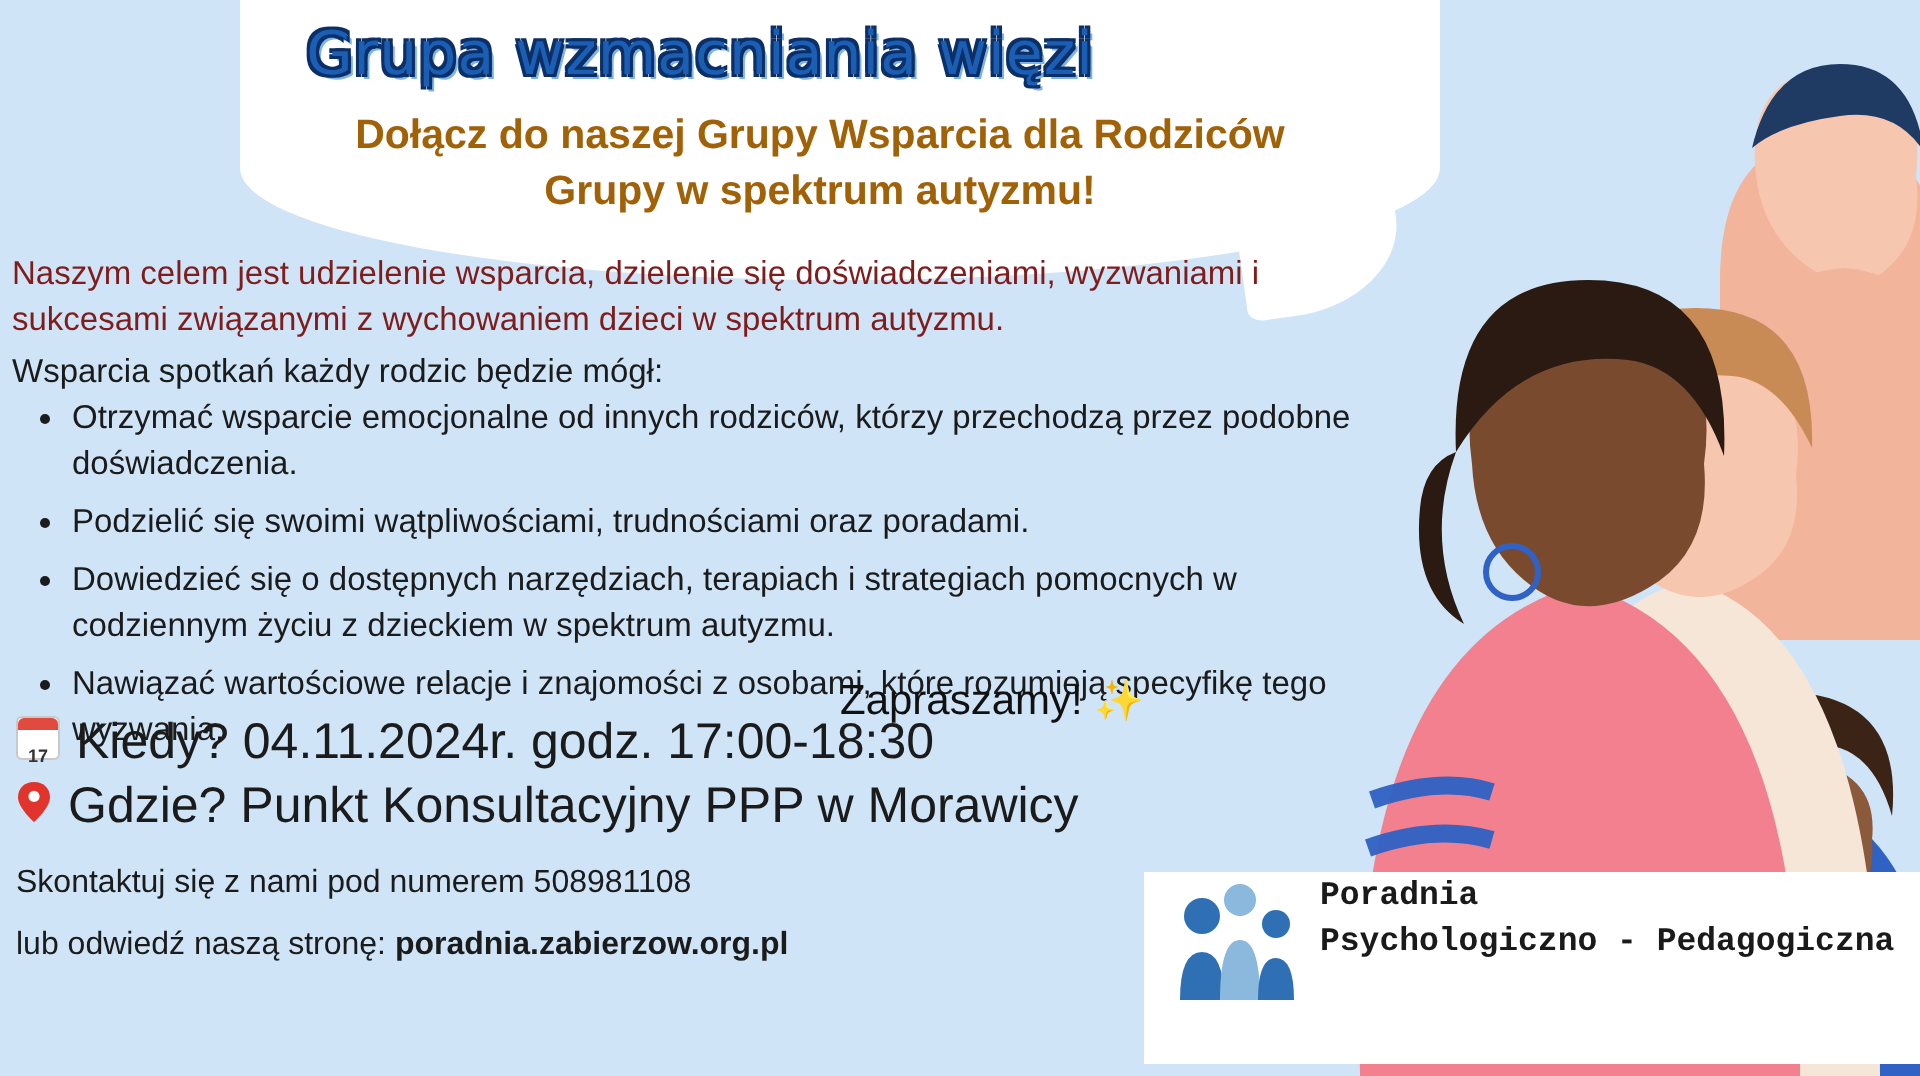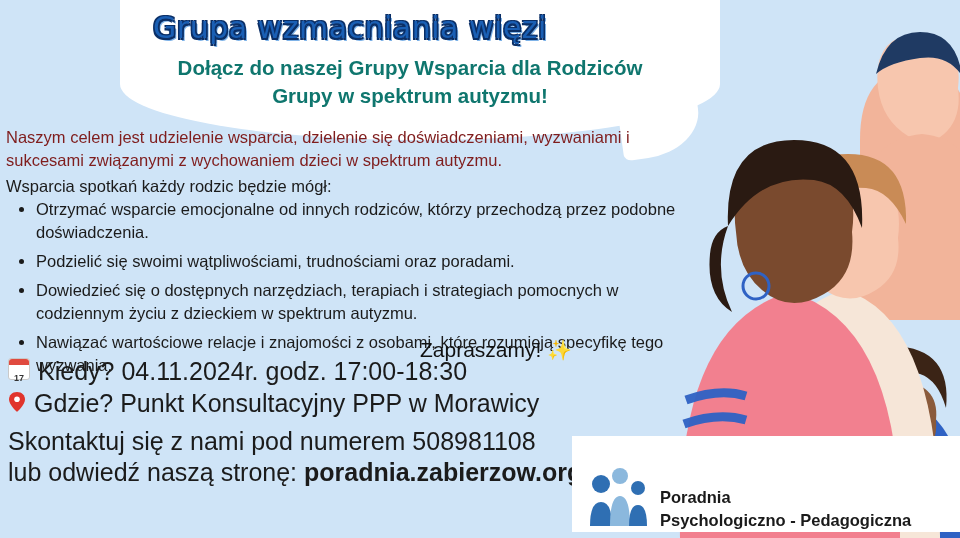--- a/index.html
+++ b/index.html
@@ -70,21 +70,21 @@
   }
   .subtitle {
     position: absolute;
     left: 100px;
     top: 54px;
     width: 620px;
     text-align: center;
     font-weight: bold;
     font-size: 20.5px;
     line-height: 28px;
-    color: #0f766e;
+    color: #a16207;
   }
 
   
   .intro {
     position: absolute;
     left: 6px;
     top: 126px;
     width: 650px;
     font-size: 16.5px;
     line-height: 23px;
@@ -164,38 +164,39 @@
     flex: 0 0 auto;
     width: 18px;
     height: 20px;
     position: relative;
   }
 
   .contact {
     position: absolute;
     left: 8px;
     top: 426px;
-    font-size: 25px;
+    font-size: 16px;
     line-height: 31px;
   }
   .contact .strong { font-weight: bold; }
 
   
   .logo {
     position: absolute;
     left: 572px;
     top: 436px;
     width: 388px;
     height: 96px;
     background: #ffffff;
     display: flex;
-    align-items: flex-end;
+    align-items: flex-start;
     gap: 12px;
     padding-left: 14px;
     box-sizing: border-box;
+    font-family: Liberation Mono, monospace;
   }
   .logo-mark { flex: 0 0 auto; }
   .logo-text {
     font-size: 16.5px;
     font-weight: bold;
     line-height: 23px;
     color: #1a1a1a;
   }
 </style>
 </head>

